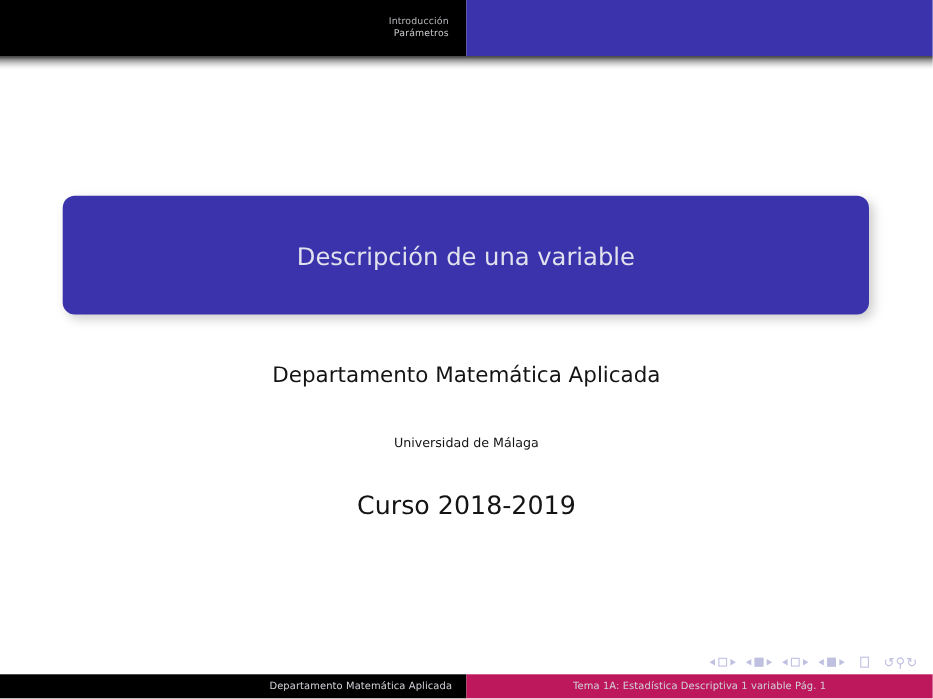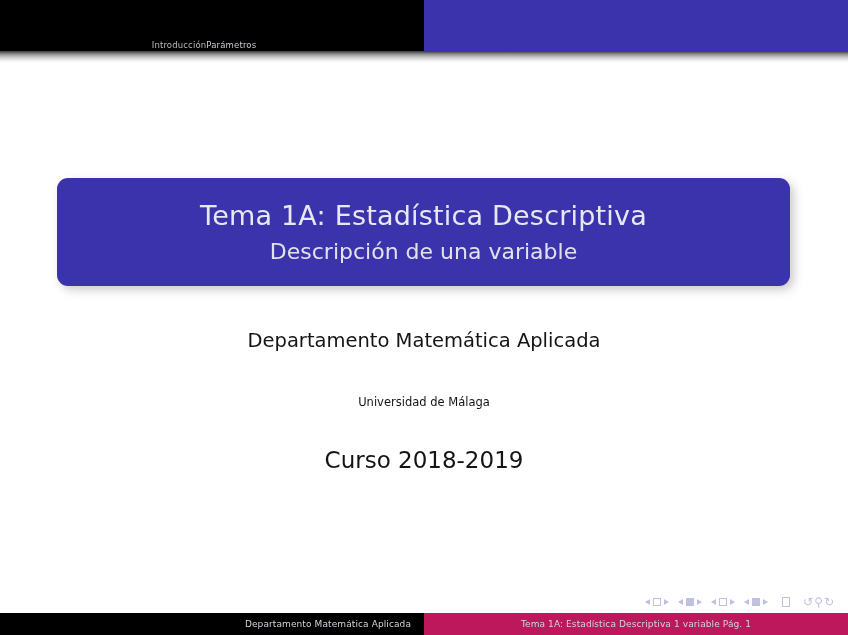--- a/index.html
+++ b/index.html
@@ -22,21 +22,21 @@
     top: 0; left: 0;
     width: 848px;
     height: 51px;
     display: flex;
   }
   #headline-left {
     width: 424px;
     height: 51px;
     background: #000000;
     display: flex;
-    flex-direction: row;
+    flex-direction: column;
     align-items: flex-end;
     justify-content: center;
     padding-right: 16px;
     box-sizing: border-box;
   }
   #headline-right {
     width: 424px;
     height: 51px;
     background: #3a33ab;
   }
@@ -218,21 +218,20 @@
   <div id="headline-left">
     <div class="headline-entry">Introducción</div>
     <div class="headline-entry current">Parámetros</div>
   </div>
   <div id="headline-right"></div>
 </div>
 <div id="headline-shadow"></div>
 
 <div id="titlebox-shadow"></div>
 <div id="titlebox">
-  <div id="presentation-title">Tema 1A: Estadística Descriptiva</div>
   <div id="presentation-subtitle">Descripción de una variable</div>
 </div>
 
 <div id="author-block">
   <div id="author-name">Departamento Matemática Aplicada</div>
   <div id="institute-name">Universidad de Málaga</div>
   <div id="course-date">Curso 2018-2019</div>
 </div>
 
 <div id="navigation-symbols">

